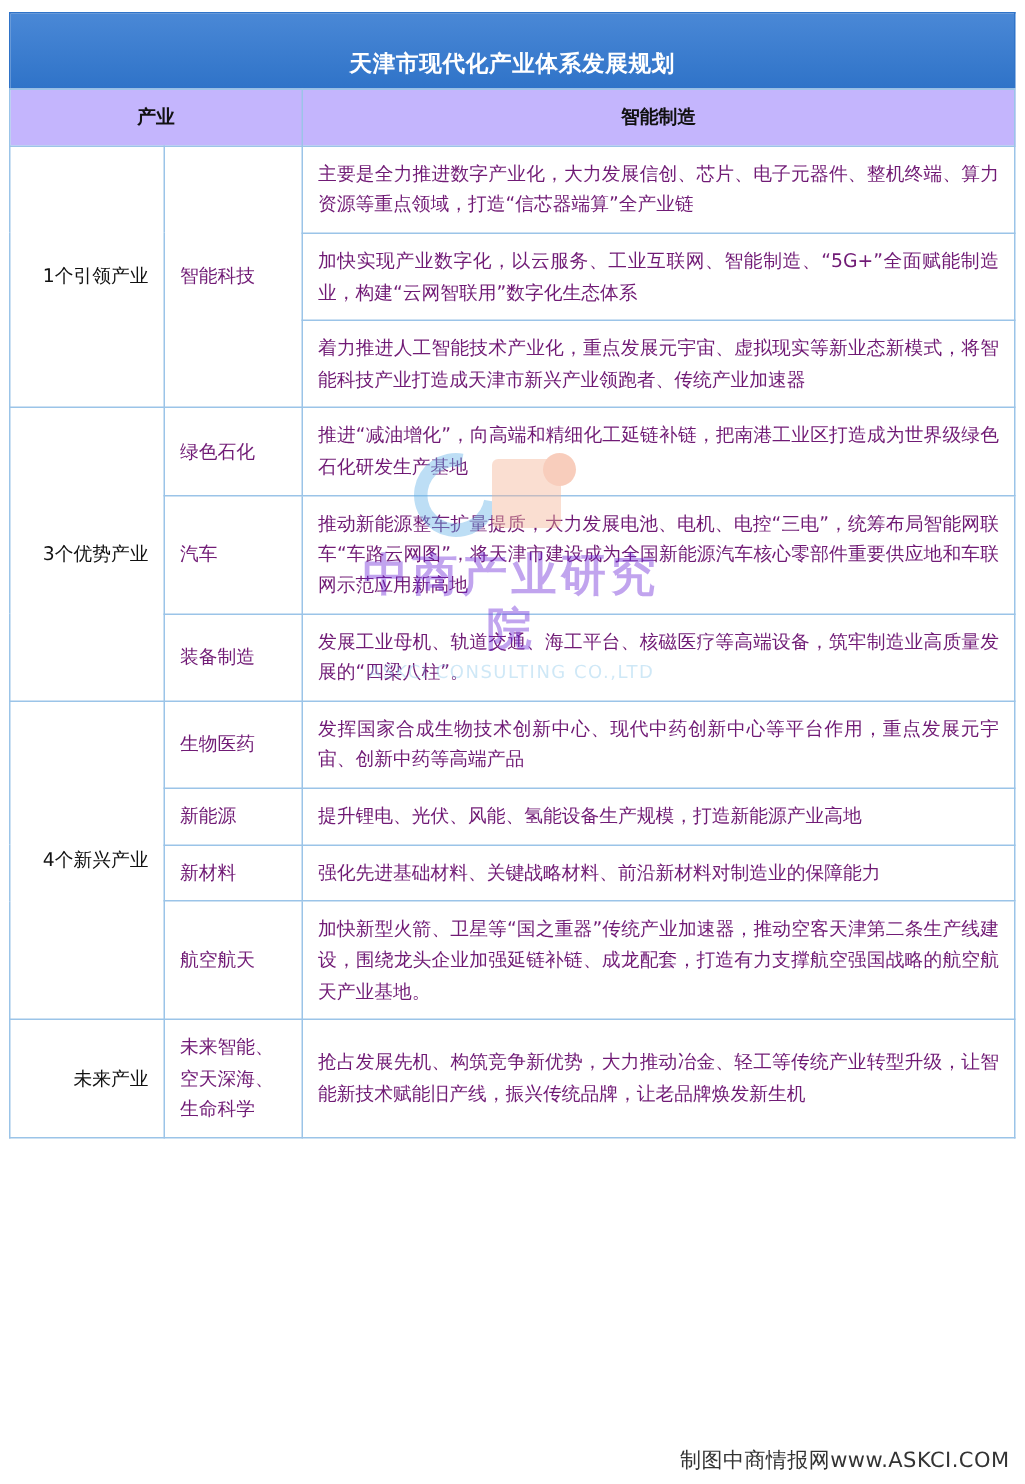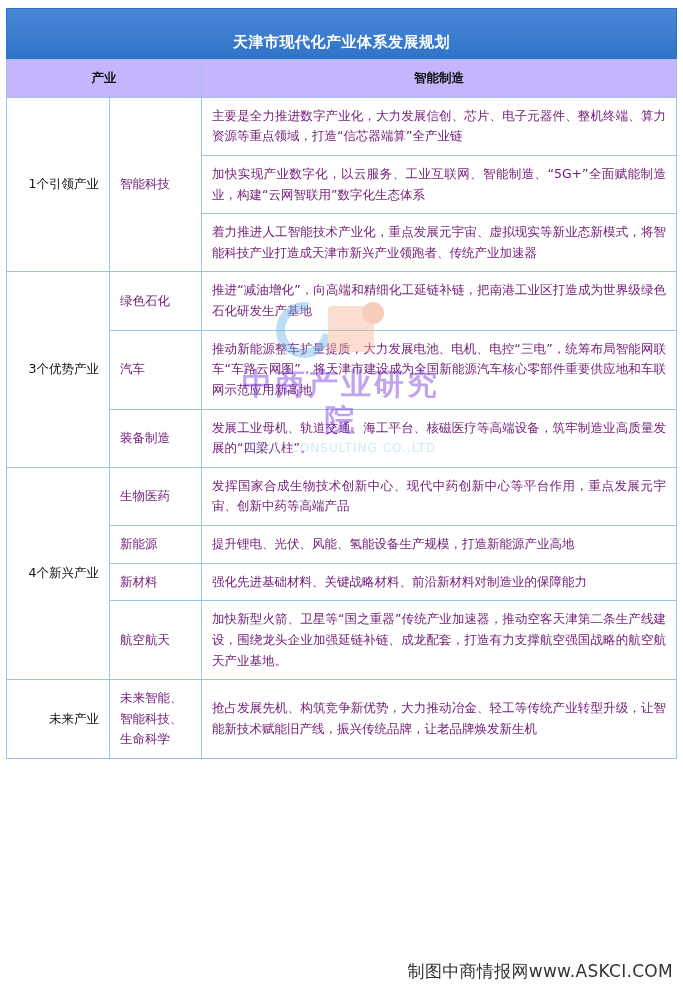--- a/index.html
+++ b/index.html
@@ -71,21 +71,21 @@
     text-align: justify;
     text-justify: inter-ideograph;
     color: #701a75;
   }
   .content.center {
   }
   .footer {
     position: absolute;
     right: 10px;
     bottom: 6px;
-    font-size: 17px;
+    font-size: 14px;
     color: #333;
     letter-spacing: 0.3px;
   }
   
   .watermark {
     position: absolute;
     left: 0;
     top: 0;
     width: 683px;
     height: 989px;
@@ -210,21 +210,21 @@
         <td class="sub">新材料</td>
         <td class="content center">强化先进基础材料、关键战略材料、前沿新材料对制造业的保障能力</td>
       </tr>
       <tr>
         <td class="sub">航空航天</td>
         <td class="content">加快新型火箭、卫星等“国之重器”传统产业加速器，推动空客天津第二条生产线建设，围绕龙头企业加强延链补链、成龙配套，打造有力支撑航空强国战略的航空航天产业基地。</td>
       </tr>
 
       <tr>
         <td class="cat">未来产业</td>
-        <td class="sub">未来智能、智能科技、生命科学</td>
+        <td class="sub">未来智能、空天深海、生命科学</td>
         <td class="content">抢占发展先机、构筑竞争新优势，大力推动冶金、轻工等传统产业转型升级，让智能新技术赋能旧产线，振兴传统品牌，让老品牌焕发新生机</td>
       </tr>
 
     </tbody>
   </table>
 
   <div class="footer">制图中商情报网www.ASKCI.COM</div>
 </div>
 
 <div class="watermark">

